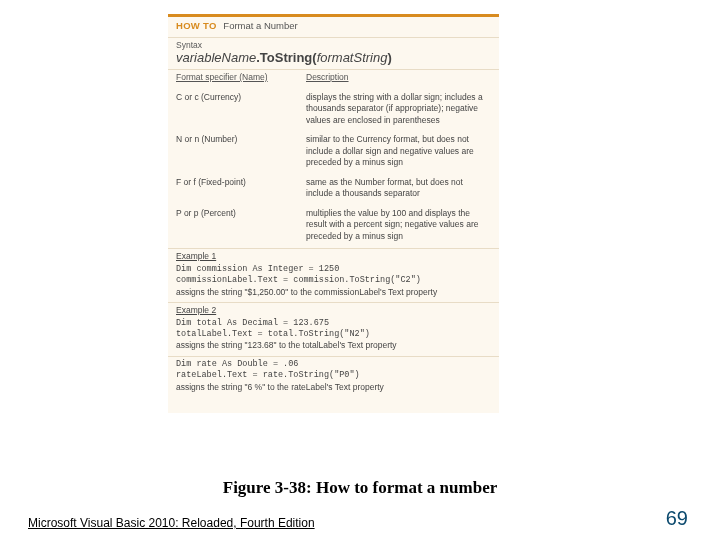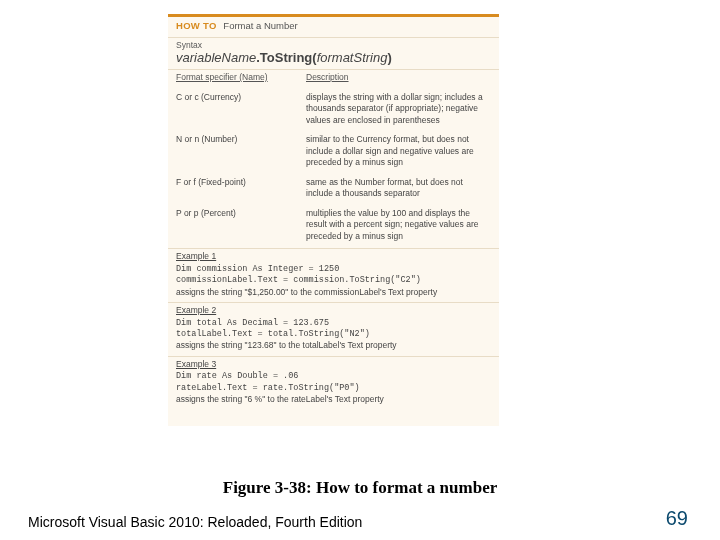--- a/index.html
+++ b/index.html
@@ -80,22 +80,23 @@
     text-align: center;
     font-size: 17px;
     font-weight: bold;
     color: #000;
     font-family: Liberation Serif, serif;
   }
   .footer-left {
     position: absolute;
     bottom: 10px;
     left: 28px;
-    font-size: 14px;
+    font-size: 12px;
     color: #000;
+    text-decoration: underline;
   }
   .footer-right {
     position: absolute;
     bottom: 10px;
     right: 32px;
     font-size: 20px;
     color: #0c4a6e;
   }
 </style>
 </head>
@@ -143,21 +144,20 @@
   </div>
 
   <div class="example-block">
     <div class="ex-label">Example 2</div>
     <div class="code">Dim total As Decimal = 123.675</div>
     <div class="code">totalLabel.Text = total.ToString("N2")</div>
     <div>assigns the string "123.68" to the totalLabel's Text property</div>
   </div>
 
   <div class="example-block">
-    <div class="ex-label">Example 3</div>
     <div class="code">Dim rate As Double = .06</div>
     <div class="code">rateLabel.Text = rate.ToString("P0")</div>
     <div>assigns the string "6 %" to the rateLabel's Text property</div>
   </div>
 </div>
 
 <div class="caption">Figure 3-38: How to format a number</div>
 <div class="footer-left">Microsoft Visual Basic 2010: Reloaded, Fourth Edition</div>
 <div class="footer-right">69</div>
 

